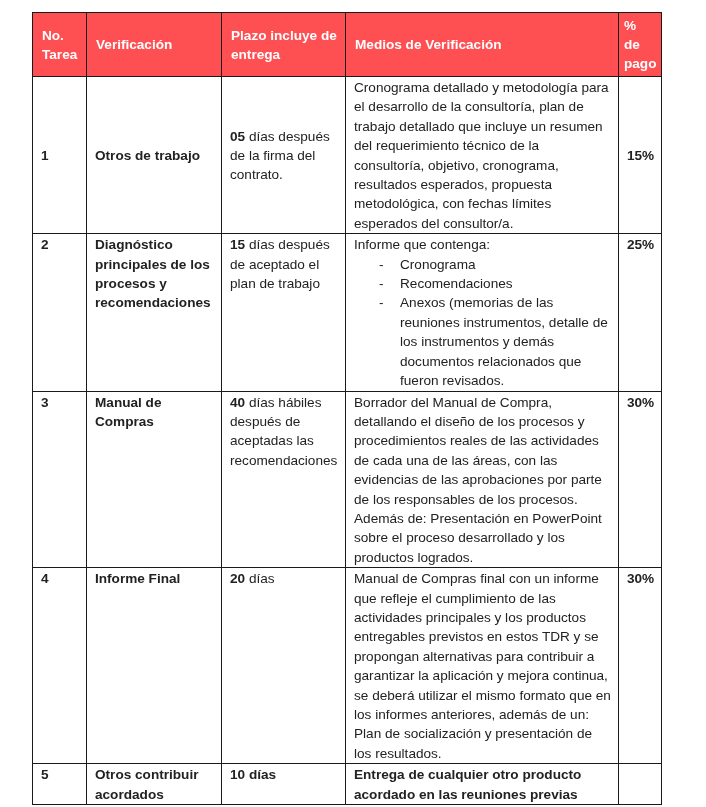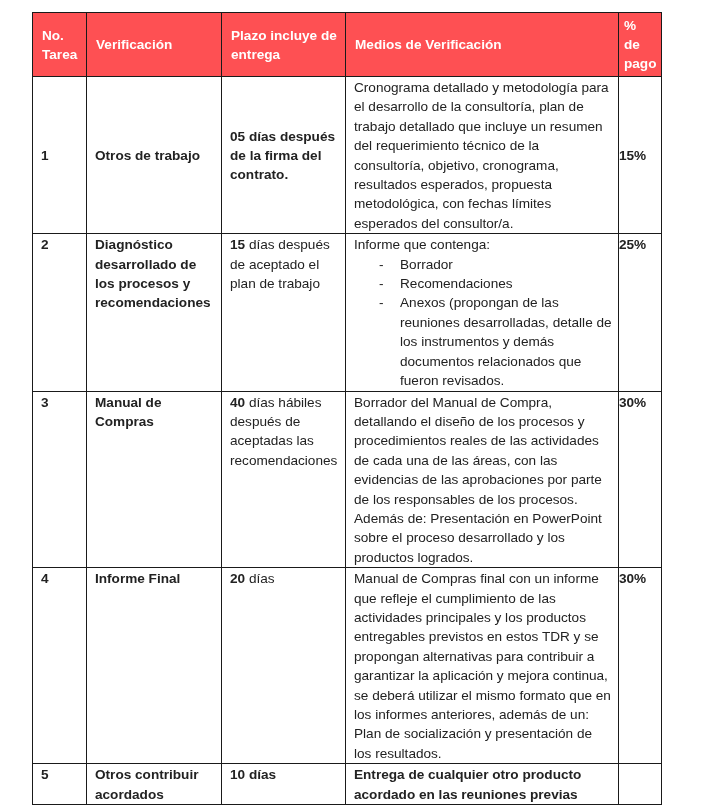--- a/index.html
+++ b/index.html
@@ -6,22 +6,22 @@
   body { width:706px; height:807px; position:relative; overflow:hidden;
          font-family:"Liberation Sans", sans-serif; color:#222; }
   table { position:absolute; left:32px; top:12px; border-collapse:collapse;
           table-layout:fixed; width:629px; font-size:13.6px; line-height:19.4px; }
   td, th { border:1.3px solid #1a1a1a; vertical-align:top; padding:1px 6px 0 8px; text-align:left; }
   th { background:#fe5053; color:#ffffff; font-weight:bold; vertical-align:middle;
        font-size:13.6px; line-height:19px; padding:3px 6px 3px 9px; }
   col.c1 { width:54px; } col.c2 { width:135px; } col.c3 { width:124px; }
   col.c4 { width:273px; } col.c5 { width:43px; }
   .b { font-weight:bold; }
-  .mid { vertical-align:middle;font-weight:bold; }
-  .pct { font-weight:bold; padding-left:0; }
+  .mid { vertical-align:middle; }
+  .pct { font-weight:bold; padding-left:8px; }
   tr.r1 { height:155px; } tr.r2 { height:155px; } tr.r3 { height:174px; }
   tr.r4 { height:194px; } tr.r5 { height:40px; } tr.hd { height:60px; }
   ul.dash { list-style:none; margin:0; padding:0; }
   ul.dash li { position:relative; padding-left:46px; }
   ul.dash li::before { content:"-"; position:absolute; left:25px; }
   th.pcth { padding-left:5px; text-align:left; }
 </style>
 </head>
 <body>
 
@@ -45,28 +45,28 @@
   <tbody>
     <tr class="r1">
       <td class="b mid">1</td>
       <td class="b mid">Otros de trabajo</td>
       <td class="mid"><b>05</b><span> días después de la firma del contrato.</span></td>
       <td>Cronograma detallado y metodología para el desarrollo de la consultoría, plan de trabajo detallado que incluye un resumen del requerimiento técnico de la consultoría, objetivo, cronograma, resultados esperados, propuesta metodológica, con fechas límites esperados del consultor/a.</td>
       <td class="pct mid">15%</td>
     </tr>
     <tr class="r2">
       <td class="b">2</td>
-      <td class="b">Diagnóstico desarrollado de los procesos y recomendaciones</td>
+      <td class="b">Diagnóstico principales de los procesos y recomendaciones</td>
       <td><b>15</b><span> días después de aceptado el plan de trabajo</span></td>
       <td>
         <div>Informe que contenga:</div>
         <ul class="dash">
-          <li>Borrador</li>
+          <li>Cronograma</li>
           <li>Recomendaciones</li>
-          <li>Anexos (propongan de las reuniones desarrolladas, detalle de los instrumentos y demás documentos relacionados que fueron revisados.</li>
+          <li>Anexos (memorias de las reuniones instrumentos, detalle de los instrumentos y demás documentos relacionados que fueron revisados.</li>
         </ul>
       </td>
       <td class="pct">25%</td>
     </tr>
     <tr class="r3">
       <td class="b">3</td>
       <td class="b">Manual de Compras</td>
       <td><b>40</b><span> días hábiles después de aceptadas las recomendaciones</span></td>
       <td>Borrador del Manual de Compra, detallando el diseño de los procesos y procedimientos reales de las actividades de cada una de las áreas, con las evidencias de las aprobaciones por parte de los responsables de los procesos. Además de: Presentación en PowerPoint sobre el proceso desarrollado y los productos logrados.</td>
       <td class="pct">30%</td>

